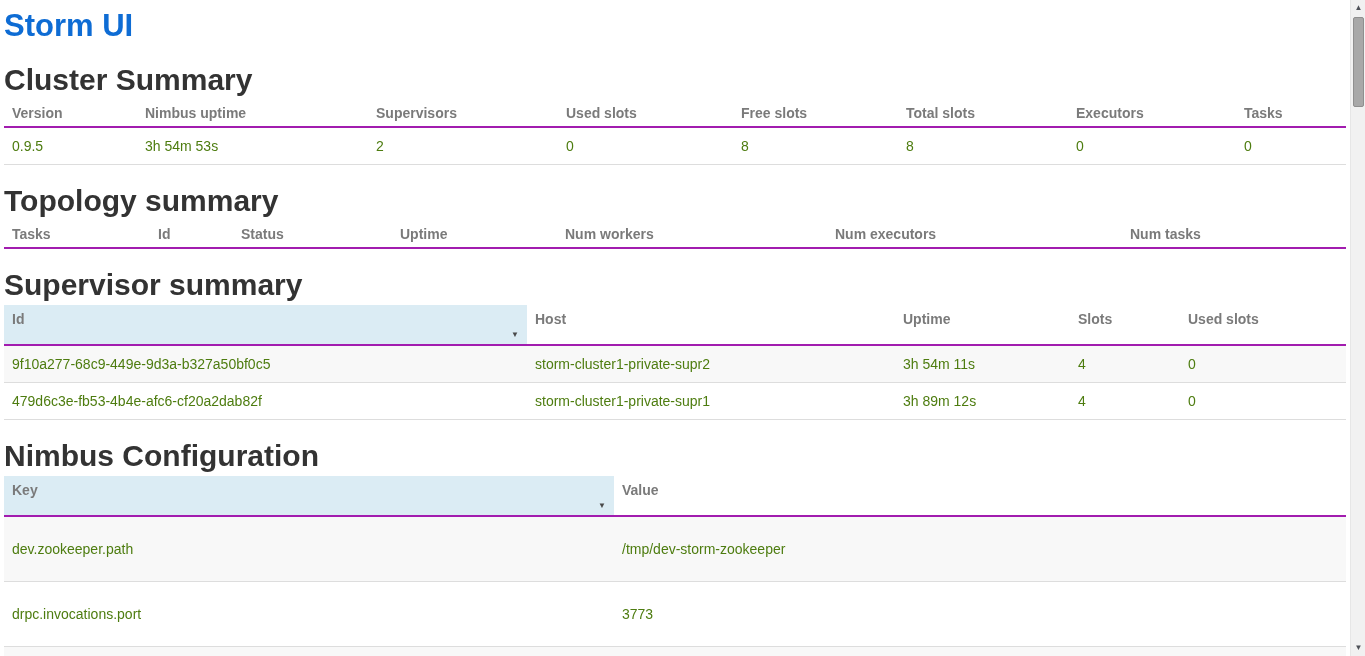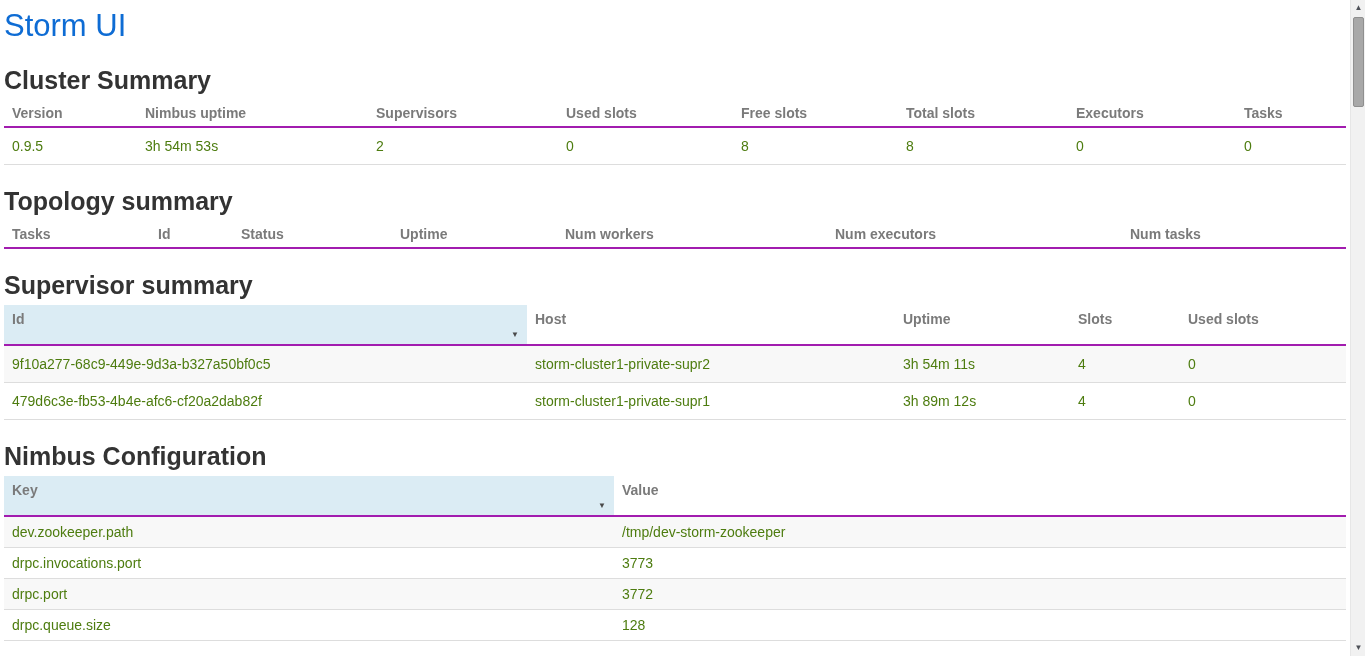--- a/index.html
+++ b/index.html
@@ -6,44 +6,44 @@
     margin: 0; padding: 0;
     width: 1365px; height: 656px;
     background: #ffffff;
     font-family: "Liberation Sans", sans-serif;
     overflow: hidden;
   }
   .page {
     position: absolute; left: 0; top: 0; right: 15px; height: 656px;
     padding: 2px 4px; box-sizing: border-box; overflow: hidden;
   }
-  h1 { margin: 6px 0 3px 0; font-size: 31px; line-height: 36px; font-weight: normal; }
+  h1 { margin: 6px 0 3px 0; font-size: 31px; line-height: 36px; font-weight: bold; }
   h1 a { color: #0e6cd4; text-decoration: none; cursor: pointer; }
-  h2 { margin: 22px 0 6px 0; font-size: 25px; line-height: 28px; color: #333333; font-weight: bold; }
+  h2 { margin: 22px 0 6px 0; font-size: 30px; line-height: 28px; color: #333333; font-weight: bold; }
 
   table { width: 100%; border-collapse: collapse; table-layout: fixed; }
   th {
     text-align: left; font-weight: bold; color: #7a7a7a; font-size: 14px; line-height: 20px;
     padding: 3px 8px; border-bottom: 2px solid #a21caf; vertical-align: top;
     cursor: pointer; white-space: nowrap; overflow: hidden;
   }
   td {
     color: #4d7c0f; font-size: 14px; line-height: 20px;
     padding: 8px; border-bottom: 1px solid #dddddd; vertical-align: top;
     white-space: nowrap; overflow: hidden;
   }
   
   .sortable th { padding: 4px 8px; height: 40px; box-sizing: border-box; position: relative; }
   th.sorted { background: #dbecf4; }
   .sort-arrow {
     position: absolute; right: 8px; bottom: 5px;
     font-size: 8px; line-height: 8px; color: #4a4a4a;
   }
   .striped tbody tr:nth-child(odd) td { background: #f8f8f8; }
-  .tight td { padding: 5px 8px; }
+  .tight td { padding: 22px 8px; }
 
   
   .scrollbar {
     position: absolute; right: 0; top: 0; width: 15px; height: 656px;
     background: #f1f1f1; border-left: 1px solid #e6e6e6; box-sizing: border-box;
   }
   .sb-btn {
     position: absolute; left: 0; width: 15px; height: 16px;
     display: flex; align-items: center; justify-content: center;
     color: #4d5057; font-size: 8px; line-height: 8px; cursor: pointer;

